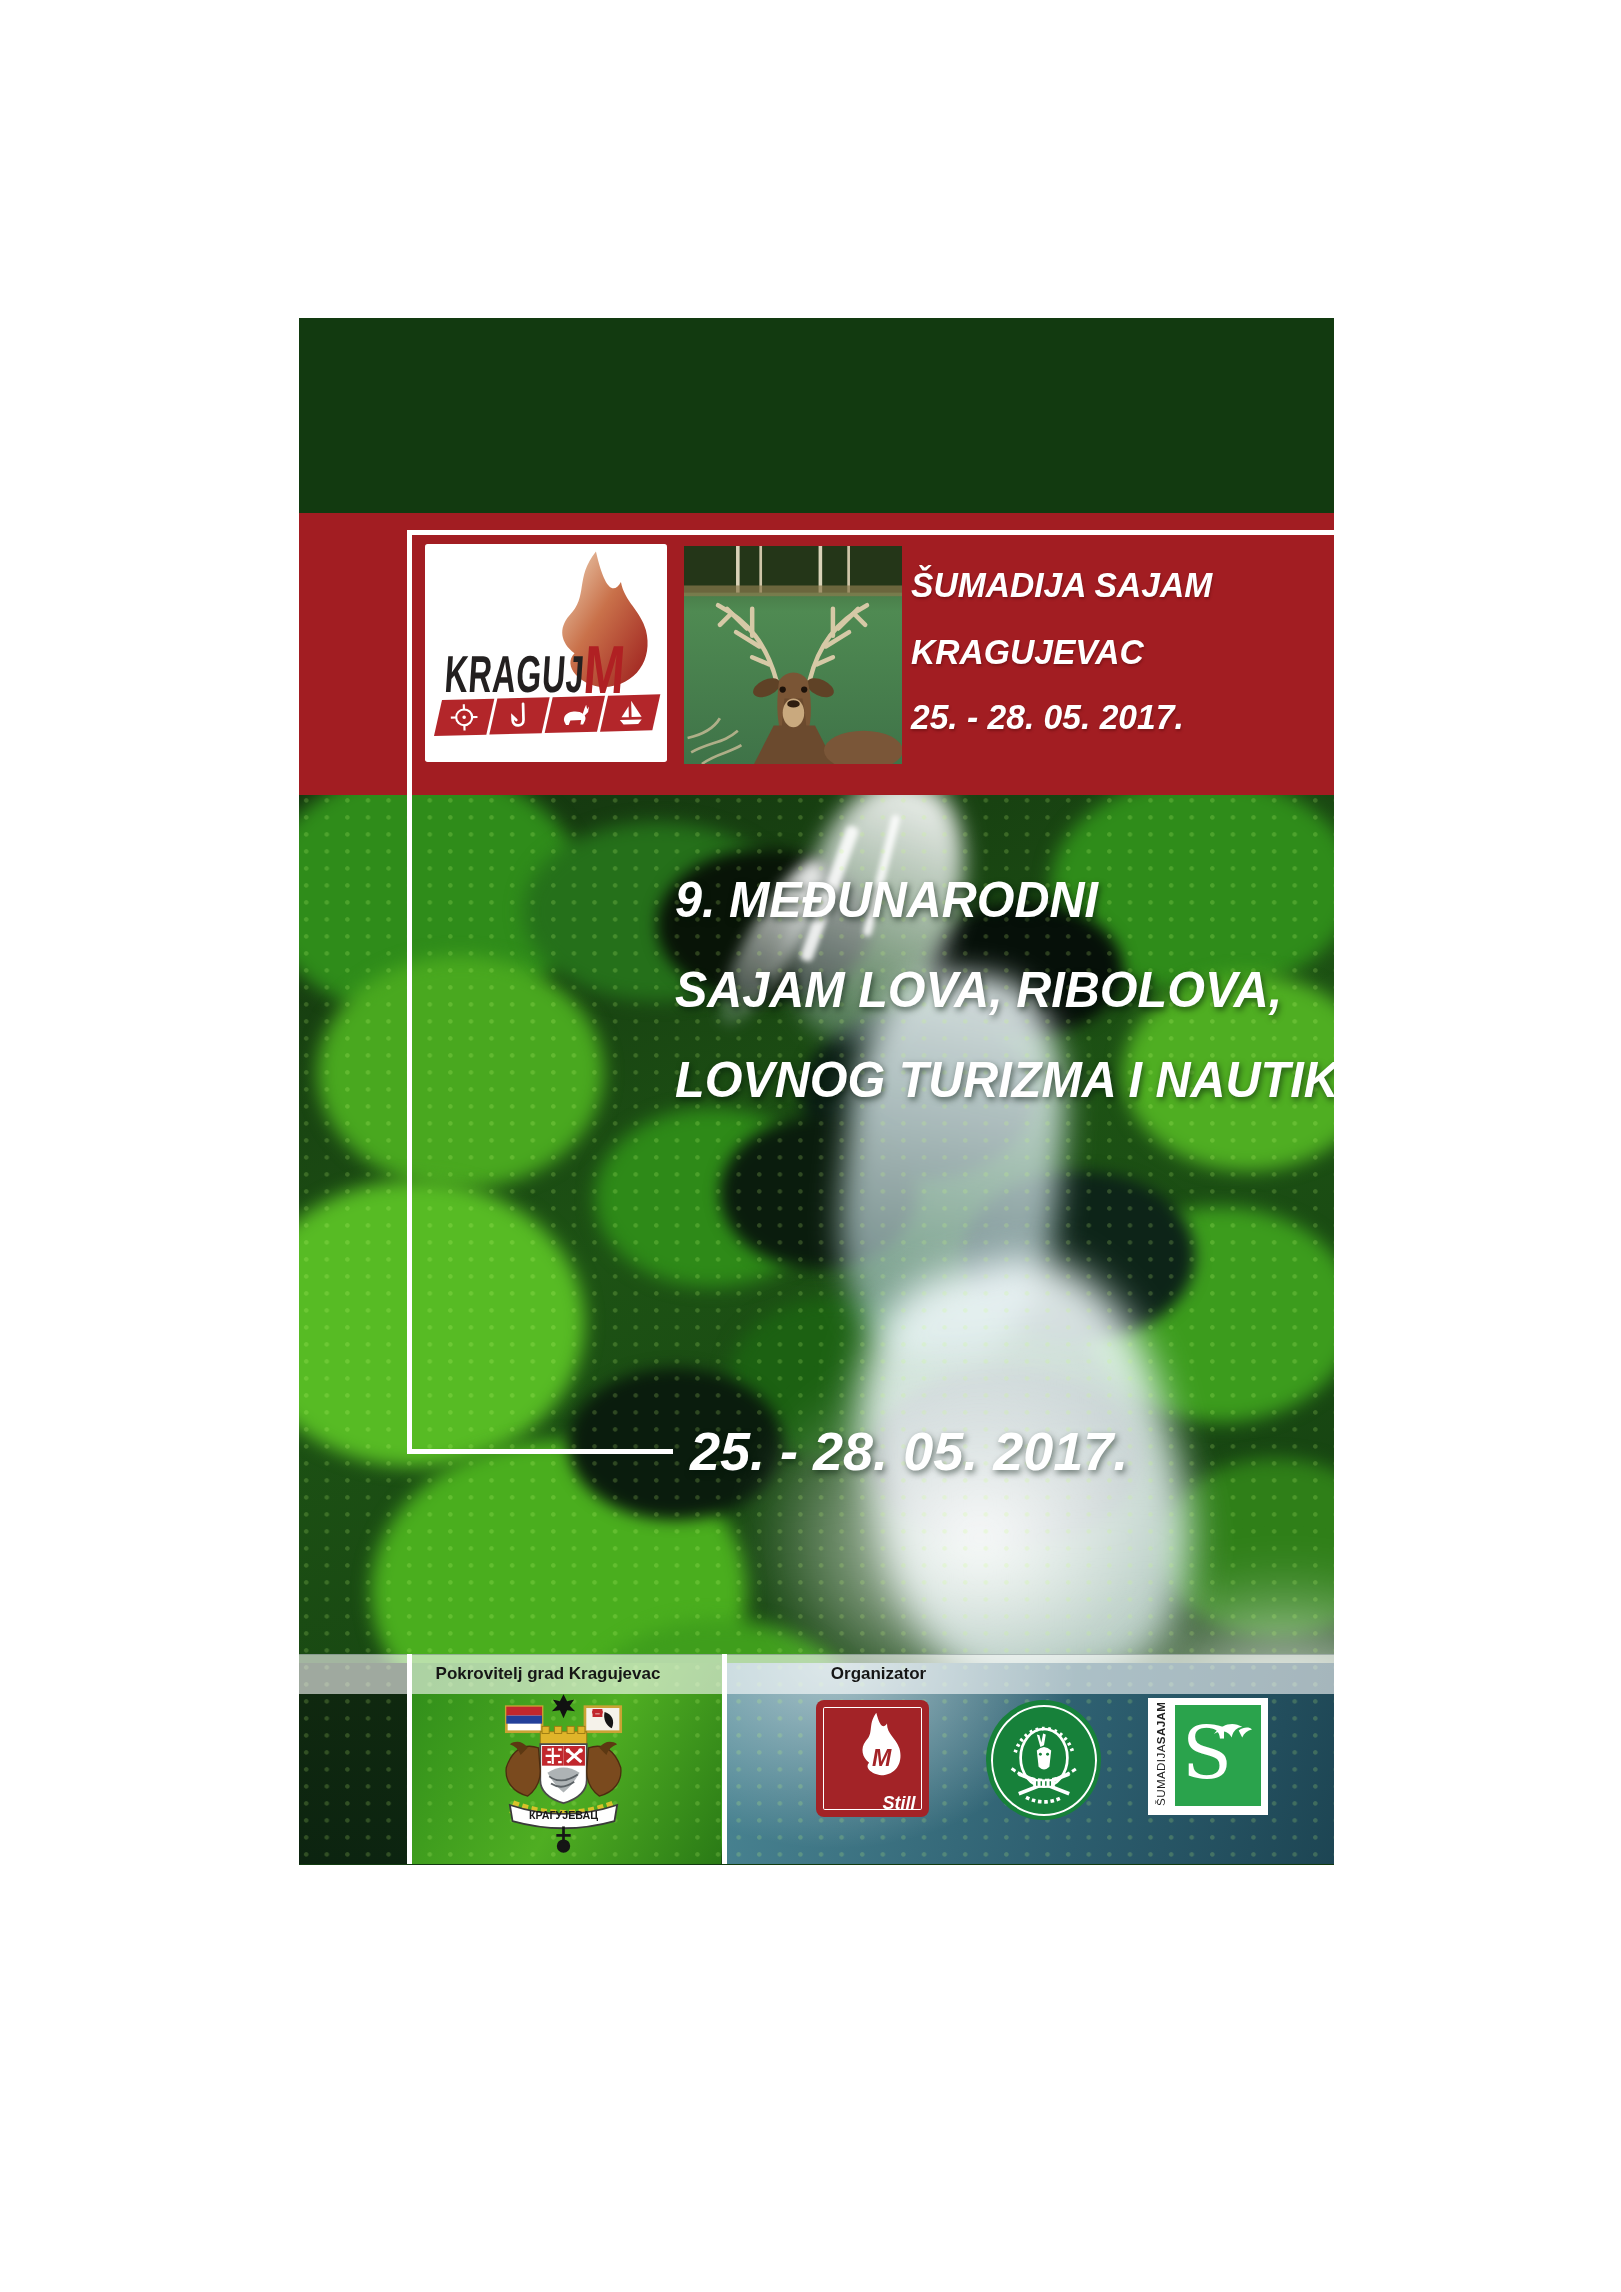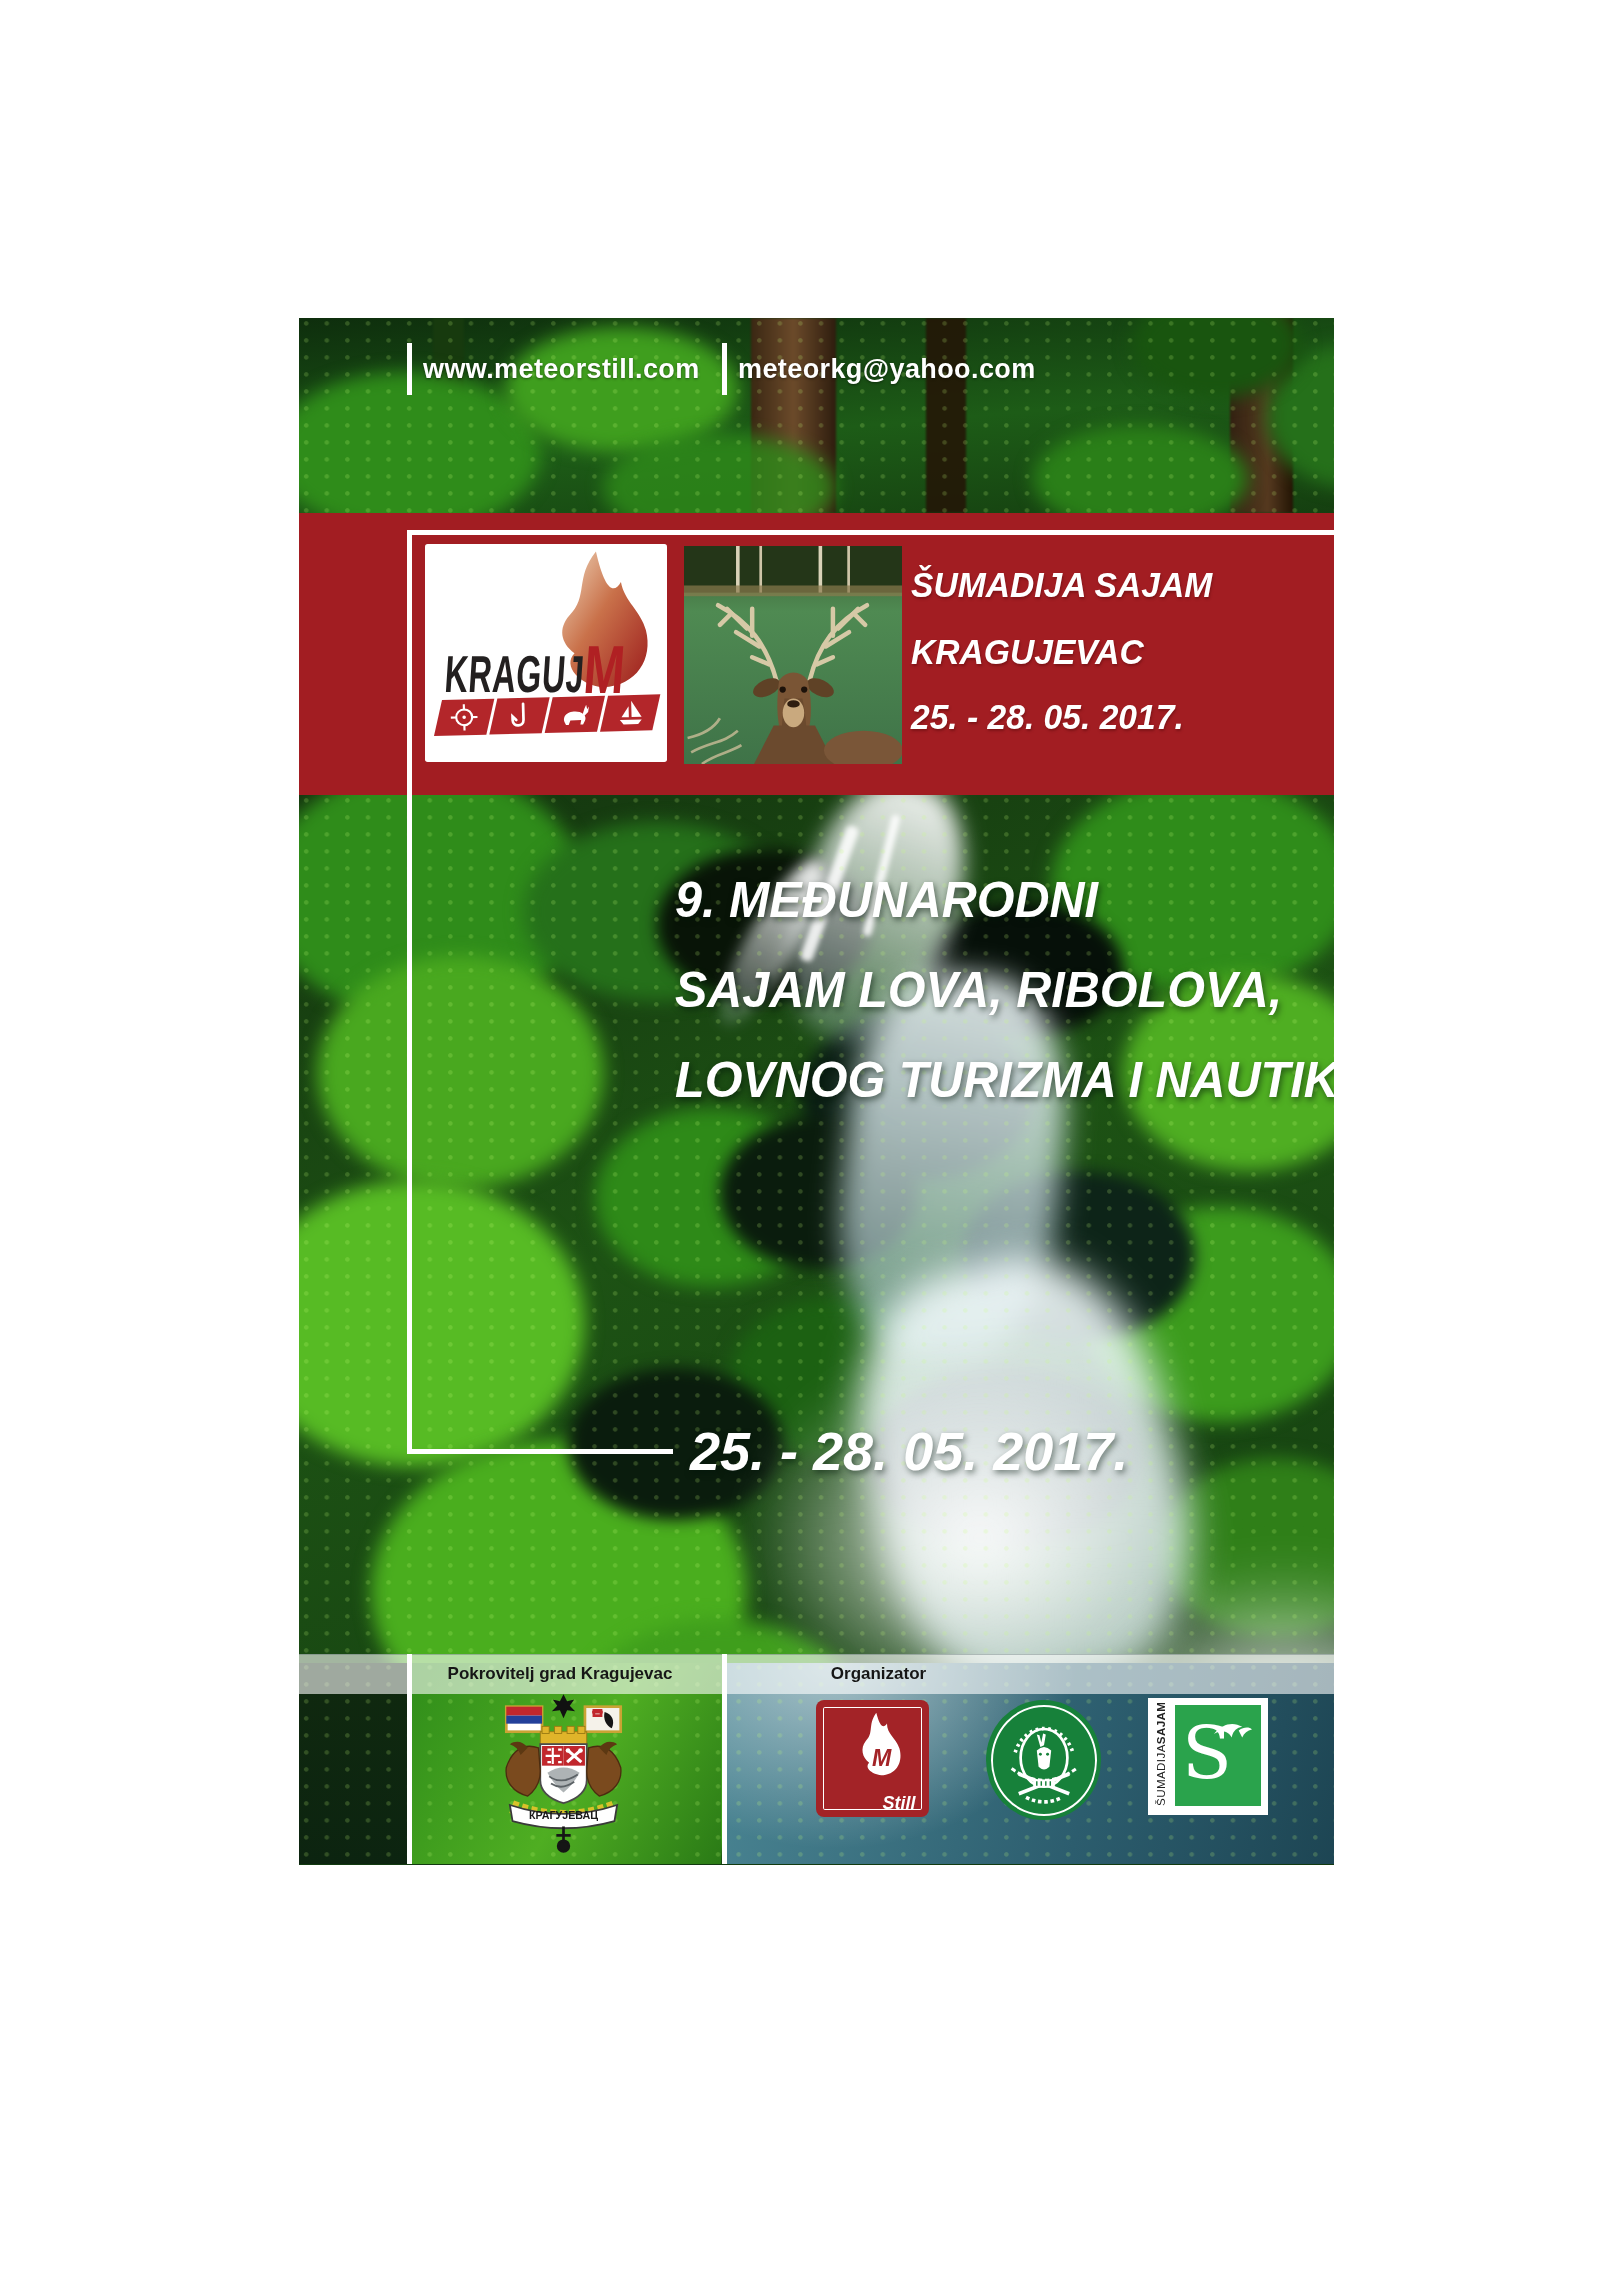--- a/index.html
+++ b/index.html
@@ -96,37 +96,20 @@
   .sum-s{position:absolute;left:16px;top:7.2px;width:86px;text-align:center;color:#ffffff;
          font-family:"DejaVu Serif",serif;font-size:73px;line-height:97px;}
   .coat{left:193px;top:1374px;width:143px;height:167px;}
 </style>
 </head>
 <body>
 
 <div class="page">
   <div class="poster">
 
-    <div class="photo-top">
-      <div class="trunk t1"></div>
-      <div class="trunk t2"></div>
-      <div class="trunk t3"></div>
-      <div class="trunk t4"></div>
-      <div class="blob" style="left:-27px;top:54px;width:269px;height:161px;background:#2f8c1a"></div>
-      <div class="blob" style="left:206px;top:9px;width:233px;height:125px;background:#3f9e1e"></div>
-      <div class="blob" style="left:734px;top:107px;width:215px;height:107px;background:#2a7f18"></div>
-      <div class="blob" style="left:967px;top:27px;width:179px;height:143px;background:#25701a"></div>
-      <div class="blob" style="left:833px;top:-27px;width:170px;height:107px;background:#19550f"></div>
-      <div class="blob" style="left:304px;top:116px;width:233px;height:107px;background:#2f8c1a;opacity:.8"></div>
-      <div class="speckle"></div>
-      <div class="urlbar" style="left:108px;top:25px"></div>
-      <div class="urltext" style="left:124px;top:36px">www.meteorstill.com</div>
-      <div class="urlbar" style="left:423px;top:25px"></div>
-      <div class="urltext" style="left:439px;top:36px">meteorkg@yahoo.com</div>
-    </div>
 
     <div class="banner">
 
       <div class="kcard">
         <svg class="kflame" viewBox="0 0 172 168">
           <defs>
             <linearGradient id="fg" x1="0" y1="0" x2="1" y2="1">
               <stop offset="0" stop-color="#efd6ba"></stop>
                 <stop offset=".45" stop-color="#c9714a"></stop>
               <stop offset="1" stop-color="#9c1c1c"></stop>
@@ -264,21 +247,21 @@
     <div class="wline" style="left:108px;top:212px;width:927px;height:4.5px"></div>
     <div class="wline" style="left:108px;top:212px;width:4.5px;height:923px"></div>
     <div class="wline" style="left:108px;top:1131px;width:266px;height:4.5px"></div>
 
     <div class="title-line" style="top:553px">9. MEĐUNARODNI</div>
     <div class="title-line" style="top:643px">SAJAM LOVA, RIBOLOVA,</div>
     <div class="title-line" style="top:733px">LOVNOG TURIZMA I NAUTIKE</div>
     <div class="bigdate">25. - 28. 05. 2017.</div>
 
     <div class="fband"></div>
-    <div class="flabel" style="left:104px;width:314px">Pokrovitelj grad Kragujevac</div>
+    <div class="flabel" style="left:92px;width:314px">Pokrovitelj grad Kragujevac</div>
     <div class="flabel" style="left:423px;width:313px">Organizator</div>
     <div class="vdiv" style="left:108px"></div>
     <div class="vdiv" style="left:423px"></div>
 
     <div class="logo coat">
       <svg width="143" height="167" viewBox="0 0 160 186">
         <polygon points="80,2 84,10 92,8 87,15 93,21 84,20 80,29 76,20 67,21 73,15 68,8 76,10" fill="#111111"></polygon>
         <line x1="54" y1="24" x2="60" y2="104" stroke="#2a4a8a" stroke-width="3"></line>
         <line x1="106" y1="24" x2="100" y2="104" stroke="#2a4a8a" stroke-width="3"></line>
         <g>

